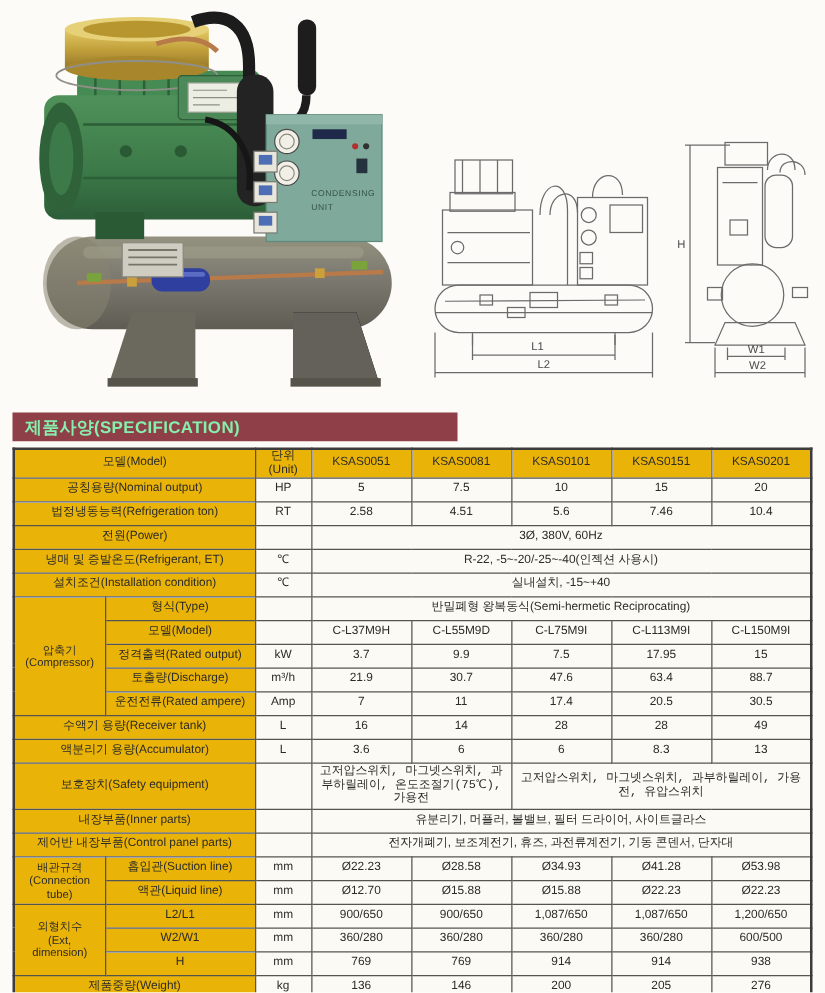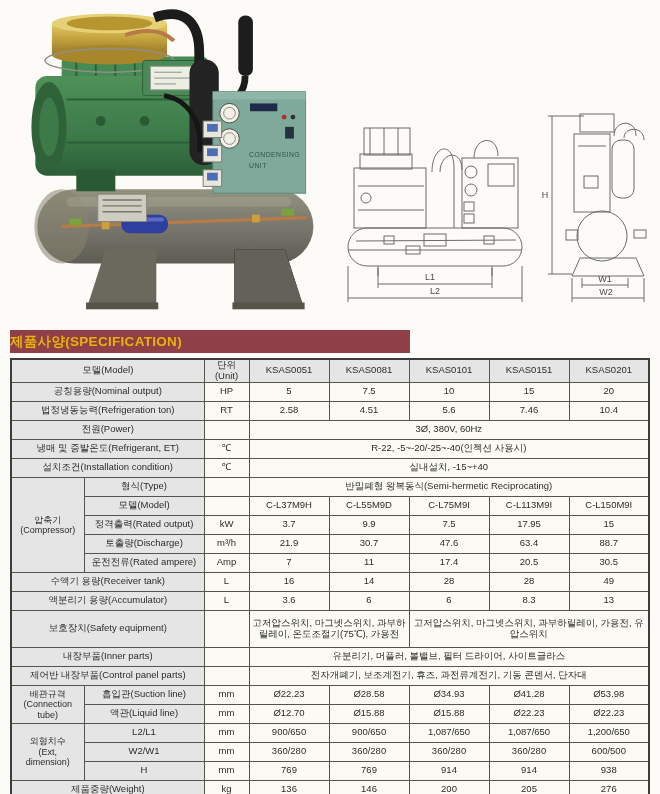--- a/index.html
+++ b/index.html
@@ -9,42 +9,42 @@
     background:#fcfbf7;
     font-family:"Liberation Sans",sans-serif;
     overflow:hidden;
   }
   
   .photo{position:absolute;left:8px;top:3px;width:322px;height:316px;}
   .draw-front{position:absolute;left:336px;top:110px;width:200px;height:196px;}
   .draw-side{position:absolute;left:540px;top:106px;width:116px;height:200px;}
   
   .sec-header{
-    position:absolute;left:10px;top:330px;width:400px;height:23px;
-    background:#8e3f47;color:#eab308;
+    position:absolute;left:10px;top:330px;width:356px;height:23px;
+    background:#8e3f47;color:#86efac;
     font-size:13.5px;font-weight:bold;line-height:23px;
-    padding-left:0;box-sizing:border-box;letter-spacing:.3px;
+    padding-left:10px;box-sizing:border-box;letter-spacing:.3px;
   }
   
   table.spec{
     position:absolute;left:10px;top:358px;width:640px;
     border-collapse:collapse;table-layout:fixed;
     border:2px solid #3c3c3c;
   }
   table.spec td{
     border:1px solid #555550;
     font-size:9.5px;color:#2b2b28;
     text-align:center;vertical-align:middle;
     padding:0 2px;height:18px;line-height:1.15;
     background:#fbfaf5;overflow:hidden;
   }
-  table.spec td.g{background:#e5e5e5;}
+  table.spec td.g{background:#eab308;}
   table.spec td.grp{white-space:pre-line;font-size:9px;text-align:center;}
   tr.tall td{height:36px;text-align:center;}
-  td.small{font-size:9px;}
+  td.small{font-size:9px;font-family:Liberation Mono, monospace;}
 </style>
 </head>
 <body>
 
 <div class="page">
 
   <svg class="photo" viewBox="0 0 330 318">
     <defs>
       <linearGradient id="tankGrad" x1="0" y1="0" x2="0" y2="1">
         <stop offset="0" stop-color="#94927f"></stop>

